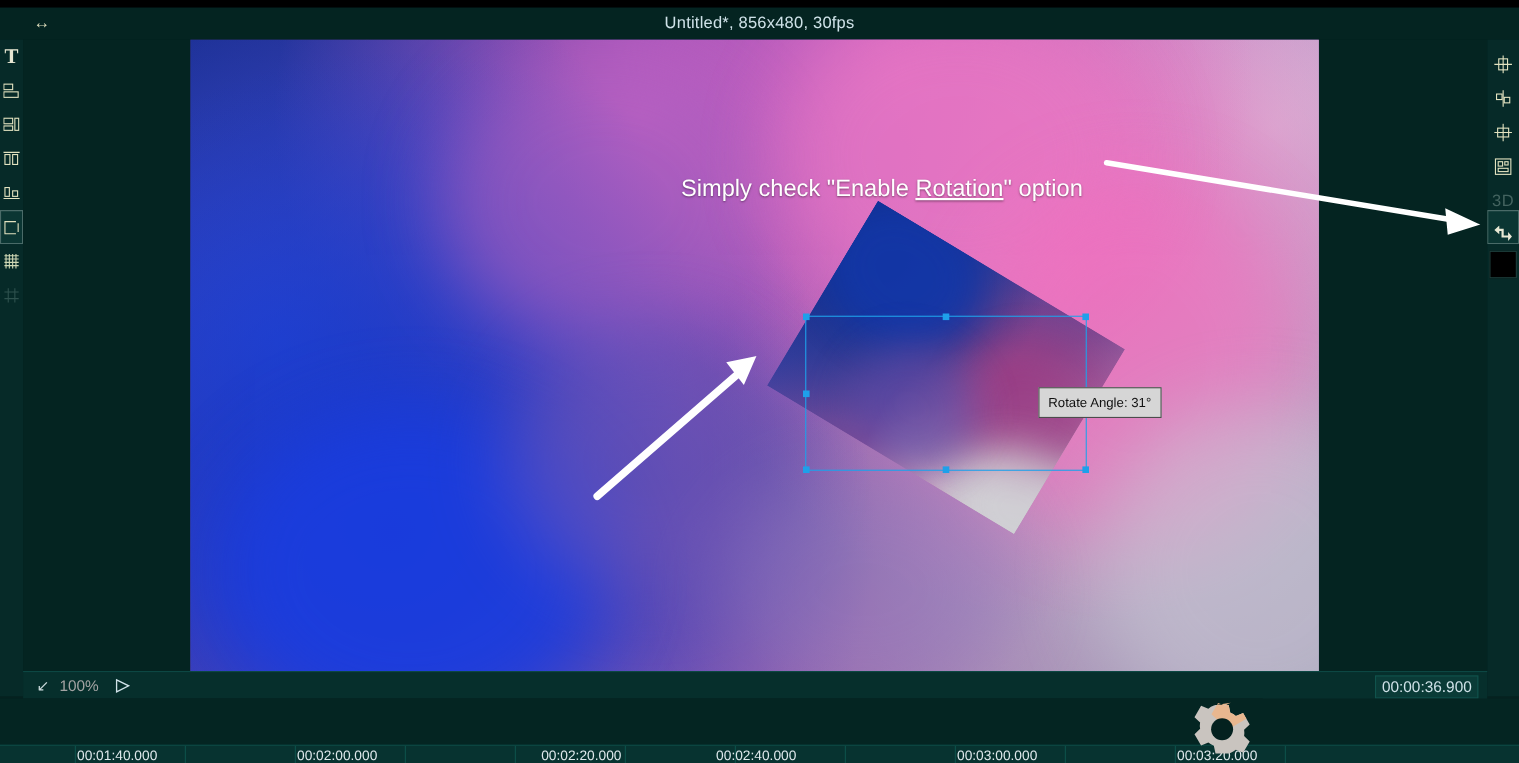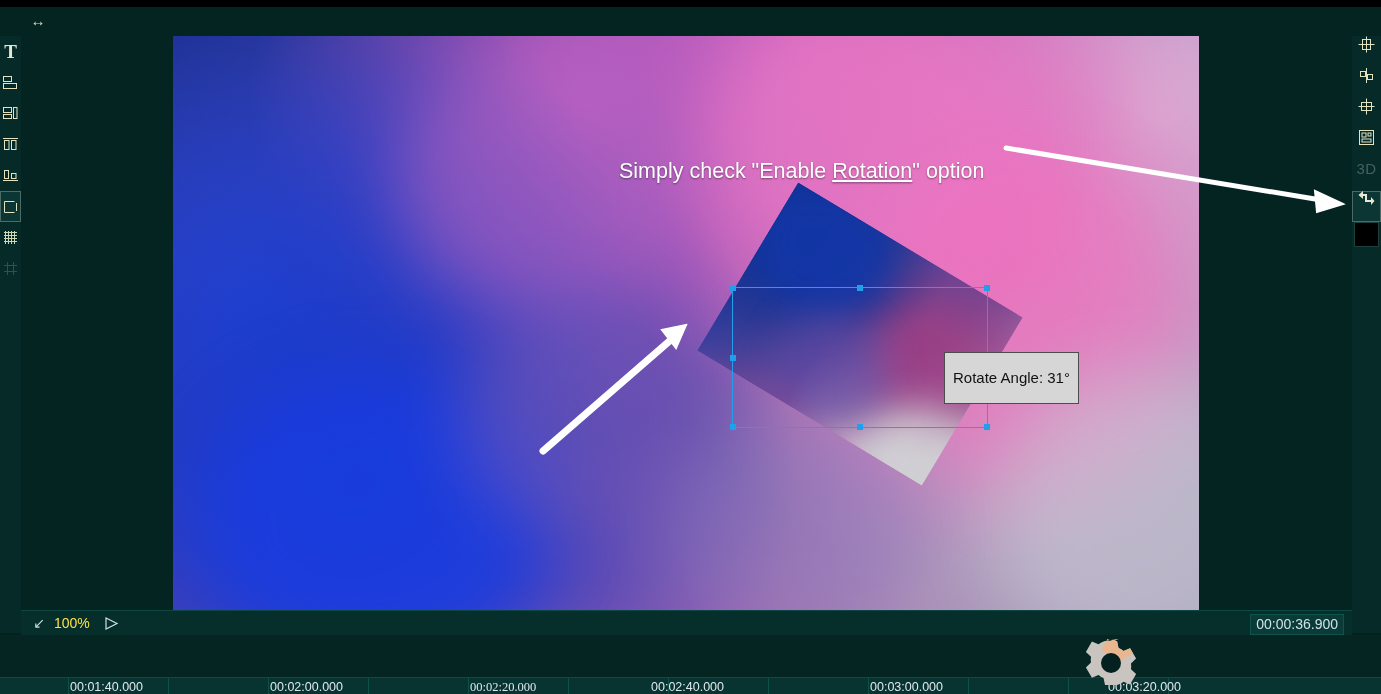--- a/index.html
+++ b/index.html
@@ -19,21 +19,21 @@
 
   
   .ltool{position:absolute;left:0;top:36px;width:21px;height:597px;background:#062a28;}
   .ltool-btn{position:relative;width:21px;height:31px;display:flex;align-items:center;justify-content:center;}
   .ltool-btn.sel{background:#0b3633;box-shadow:inset 0 0 0 1px #4a6b68;}
   .ltool-btn svg{display:block;}
   .t-glyph{color:#e6e6d2;font-size:19px;font-weight:bold;font-family:"Liberation Serif",serif;line-height:1;}
 
   
   .rtool{position:absolute;left:1352px;top:36px;width:29px;height:597px;background:#062a28;}
-  .rtool-btn{position:relative;width:29px;height:31px;display:flex;align-items:flex-start;justify-content:center;}
+  .rtool-btn{position:relative;width:29px;height:31px;display:flex;align-items:flex-end;justify-content:center;}
   .rtool-btn.sel{background:#0b3633;box-shadow:inset 0 0 0 1px #4a6b68;}
   .td-label{color:#43635f;font-size:15px;letter-spacing:.5px;}
   .swatch{width:23px;height:23px;background:#000;border:1px solid #1d3f3c;}
 
   
   .stage{position:absolute;left:21px;top:36px;width:1331px;height:574px;background:#042421;}
   .canvas{position:absolute;left:152px;top:0px;width:1026px;height:574px;overflow:hidden;
       background:#2b2a5a;}
   .canvas .smoke{position:absolute;inset:0;}
   .cb{position:absolute;border-radius:50%;filter:blur(34px);}
@@ -48,35 +48,35 @@
   .selbox{position:absolute;left:559px;top:251px;width:256px;height:141px;
           border:1px solid #1ea0ea;box-sizing:border-box;}
   .handle{position:absolute;width:6px;height:6px;background:#1ea0ea;}
   .h-tl{left:-3px;top:-3px;} .h-tm{left:50%;margin-left:-3px;top:-3px;}
   .h-tr{right:-3px;top:-3px;} .h-ml{left:-3px;top:50%;margin-top:-3px;}
   .h-mr{right:-3px;top:50%;margin-top:-3px;} .h-bl{left:-3px;bottom:-3px;}
   .h-bm{left:50%;margin-left:-3px;bottom:-3px;} .h-br{right:-3px;bottom:-3px;}
 
   
   .tooltip{position:absolute;left:771px;top:316px;height:18px;line-height:18px;
-      padding:16px 8px;background:#d6d6d6;border:1px solid #4c4c4c;color:#111;
-      font-size:15px;white-space:nowrap;}
+      padding:4px 8px;background:#d6d6d6;border:1px solid #4c4c4c;color:#111;
+      font-size:12px;white-space:nowrap;}
 
   
   .anno{position:absolute;color:#fff;text-shadow:0 1px 2px rgba(0,0,0,.45);}
   .anno-top{left:598px;top:123px;font-size:21.5px;white-space:nowrap;}
   .anno-top u{text-decoration:underline;text-underline-offset:2px;}
   .anno-bottom{left:89px;top:457px;width:1210px;font-size:21.5px;line-height:29px;}
 
   
   .prebar{position:absolute;left:21px;top:610px;width:1331px;height:25px;background:#062f2c;
       border-top:1px solid #0c4743;}
   .zoom-ico{position:absolute;left:9px;top:4px;width:18px;height:17px;color:#c9d8da;font-size:14px;
       line-height:17px;text-align:center;}
-  .zoom-val{position:absolute;left:33px;top:4px;height:17px;line-height:17px;color:#fde047;font-size:14px;}
+  .zoom-val{position:absolute;left:33px;top:4px;height:17px;line-height:17px;color:#a3a3a3;font-size:14px;}
   .play-ico{position:absolute;left:81px;top:4px;width:20px;height:17px;}
   .timecode{position:absolute;right:8px;top:3px;height:19px;line-height:19px;color:#cfe2e8;
       font-size:14px;padding:0 5px;background:#0a3b37;border:1px solid #10534d;}
 
   
   .tl{position:absolute;left:0;top:635px;width:1148px;height:59px;background:#03201e;}
   .tl-blank{position:absolute;left:0;top:0;width:1381px;height:42px;background:#042522;}
   .tl-ruler{position:absolute;left:0;top:42px;width:1381px;height:17px;background:#073330;
       border-top:1px solid #0d4a45;}
   .tick{position:absolute;top:0;width:1px;height:17px;background:#0e514b;}
@@ -84,20 +84,21 @@
   .logo{position:absolute;right:6px;top:-6px;width:62px;height:62px;}
 </style>
 </head>
 <body>
 
 <div class="app">
 
   <div class="titlebar"></div>
   <div class="topstrip"></div>
   <div class="resize-h">↔</div>
+  <div class="title-text">Untitled*, 856x480, 30fps</div>
 
   <div class="ltool">
 
     <div class="ltool-btn">
       <span class="t-glyph">T</span>
     </div>
 
     <div class="ltool-btn">
       <svg width="15" height="15" viewBox="0 0 15 15">
         <rect x="0.5" y="1.5" width="8" height="5" fill="none" stroke="#e3e3c0"></rect>
@@ -306,24 +307,24 @@
         <span class="tick" style="left:568px;"></span>
       <span class="tick" style="left:668px;"></span>
         <span class="tick" style="left:768px;"></span>
       <span class="tick" style="left:868px;"></span>
         <span class="tick" style="left:968px;"></span>
       <span class="tick" style="left:1068px;"></span>
         <span class="tick" style="left:1168px;"></span>
 
       <span class="tl-lab" style="left:70px;">00:01:40.000</span>
       <span class="tl-lab" style="left:270px;">00:02:00.000</span>
-      <span class="tl-lab" style="left:470px;font-family:Liberation Serif, serif;">00:02:20.000</span>
+      <span class="tl-lab" style="left:492px;">00:02:20.000</span>
       <span class="tl-lab" style="left:651px;">00:02:40.000</span>
       <span class="tl-lab" style="left:870px;">00:03:00.000</span>
-      <span class="tl-lab" style="left:1108px;text-align:right;">00:03:20.000</span>
+      <span class="tl-lab" style="left:1070px;text-align:right;">00:03:20.000</span>
     </div>
 
     <svg class="logo" viewBox="0 0 62 62">
       <g transform="translate(31,34)">
         <path d="M-6,-22 h12 l1.5,7 a17,17 0 0 1 5,2.9 l6.6,-2.7 6,10.4 -5.1,4.8
                  a17,17 0 0 1 0,5.8 l5.1,4.8 -6,10.4 -6.6,-2.7 a17,17 0 0 1 -5,2.9
                  L6,22 h-12 l-1.5,-7 a17,17 0 0 1 -5,-2.9 l-6.6,2.7 -6,-10.4 5.1,-4.8
                  a17,17 0 0 1 0,-5.8 l-5.1,-4.8 6,-10.4 6.6,2.7 a17,17 0 0 1 5,-2.9 Z" fill="#c9c4bf"></path>
         <path d="M-6,-22 h12 l1.5,7 a17,17 0 0 1 5,2.9 l6.6,-2.7 3,5.2 -28.8,16.6 -3,-5.2 5.1,-4.8
                  a17,17 0 0 1 0,-5.8 l-5.1,-4.8 6,-10.4 6.6,2.7 a17,17 0 0 1 5,-2.9 Z" fill="#e8b78f"></path>

